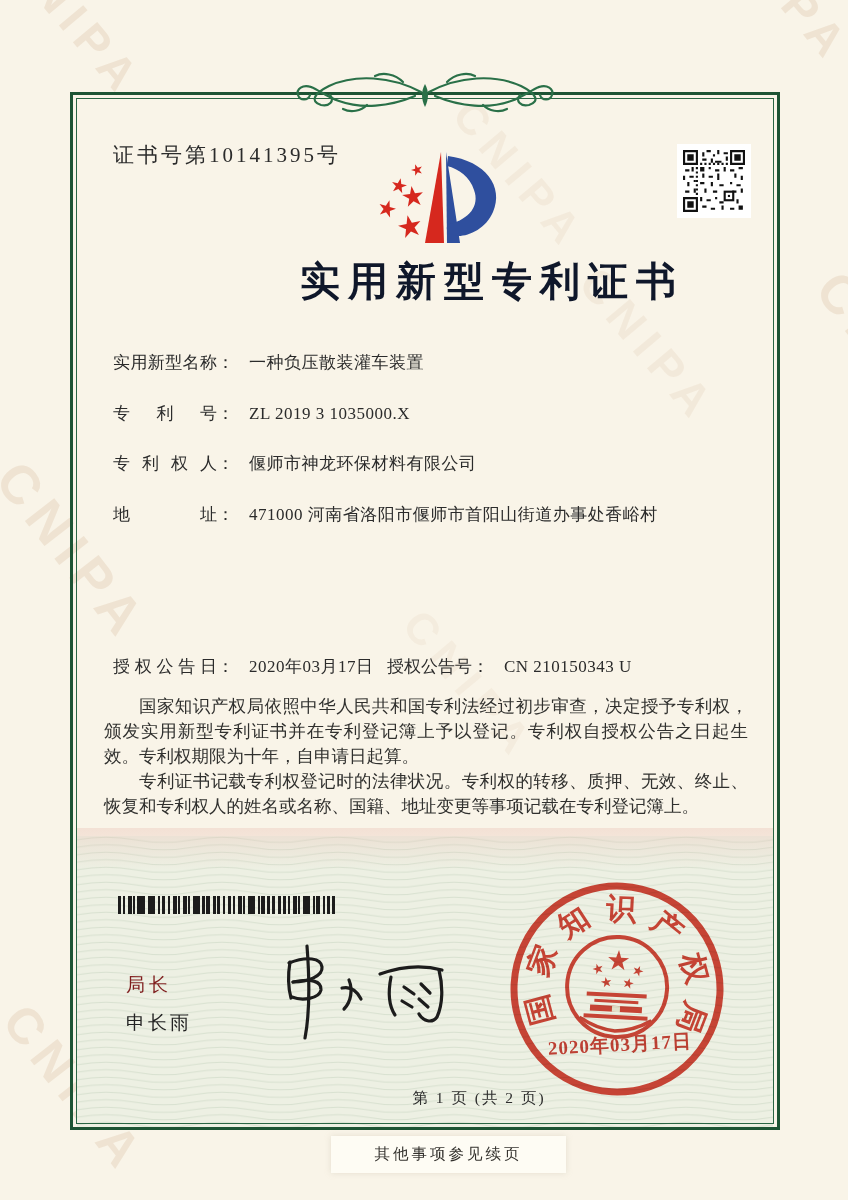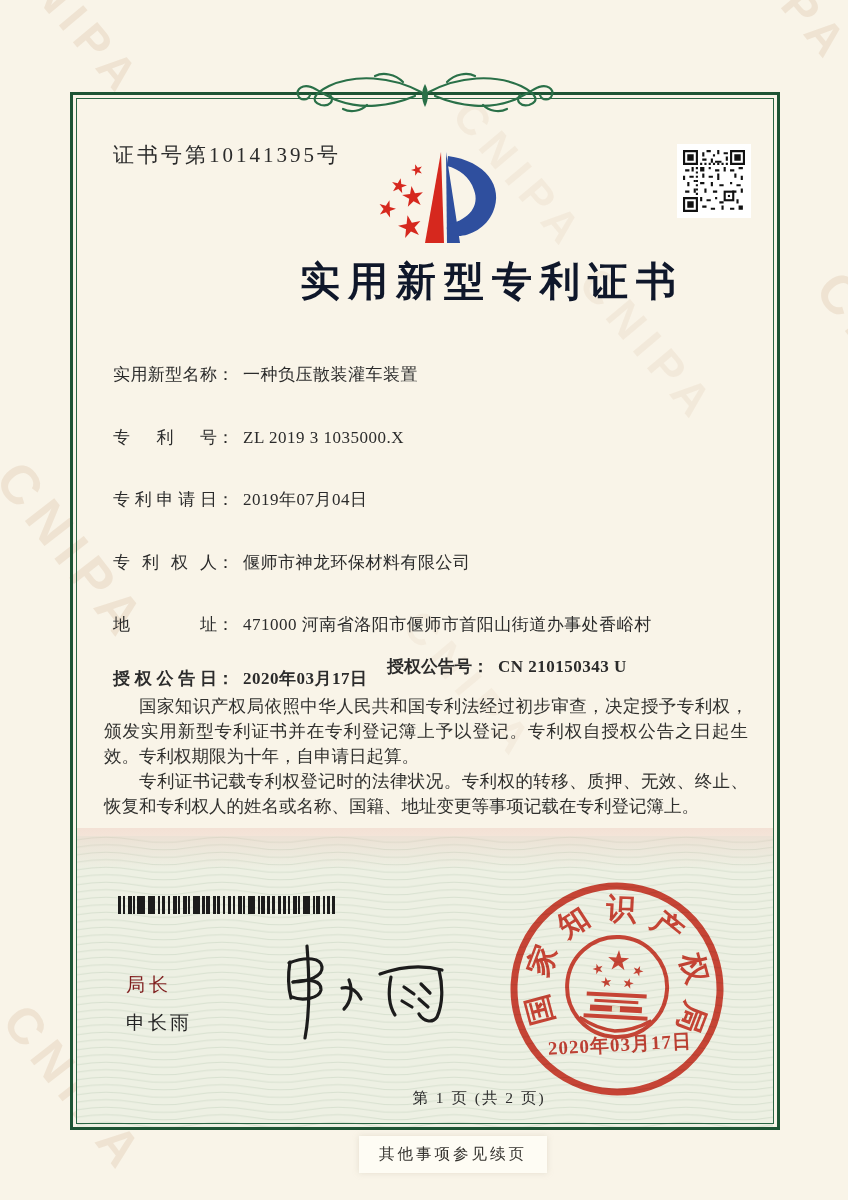--- a/index.html
+++ b/index.html
@@ -37,49 +37,48 @@
   .qr-box {
     position:absolute; left:677px; top:144px; width:74px; height:74px;
     background:#ffffff; z-index:4; display:flex; align-items:center; justify-content:center;
   }
   .title {
     position:absolute; left:70px; top:254px; width:844px; z-index:4;
     text-align:center; font-size:40px; font-weight:700; color:#0f172a; letter-spacing:8px;
   }
   .fields { position:absolute; left:113px; top:352px; width:640px; z-index:4; }
   .frow { margin-bottom:28.5px; font-size:17px; color:#2b2b2b; line-height:22px; white-space:nowrap; }
-  .flabel { display:inline-block; width:104px; text-align:justify; text-align-last:justify;margin-top:12px; }
+  .flabel { display:inline-block; width:104px; text-align:justify; text-align-last:justify; }
   .fcolon { display:inline-block; }
-  .fvalue { margin-left:9px; letter-spacing:0.5px;text-align:right; }
+  .fvalue { margin-left:15px; letter-spacing:0.5px;text-align:right; }
   .grant-row { position:absolute; left:113px; top:655px; width:640px; z-index:4;
-    font-size:17px; color:#2b2b2b; white-space:nowrap;font-weight:bold; }
+    font-size:17px; color:#2b2b2b; white-space:nowrap; }
   .grant-pair-b { position:absolute; left:274px; top:0; }
   .paras { position:absolute; left:104px; top:694px; width:644px; z-index:4;
     font-size:17.5px; line-height:25px; color:#30302e; text-align:justify; }
   .paras p { text-indent:2em; }
   .barcode {
     position:absolute; left:118px; top:896px; width:219px; height:18px; z-index:4;
     background:
       repeating-linear-gradient(90deg,#1c1c1c 0 2px,transparent 2px 5px),
       repeating-linear-gradient(90deg,#1c1c1c 0 3px,transparent 3px 11px),
       repeating-linear-gradient(90deg,transparent 0 6px,#1c1c1c 6px 7px,transparent 7px 13px);
   }
   .signer-title { position:absolute; left:126px; top:972px; z-index:4; font-size:19px; letter-spacing:4px; color:#7f1d1d; }
   .signer-name  { position:absolute; left:126px; top:1010px; z-index:4; font-size:19px; letter-spacing:3px; color:#222; }
   .signature { position:absolute; left:252px; top:942px; z-index:5; }
   .stamp { position:absolute; left:506px; top:878px; z-index:6; mix-blend-mode:multiply; opacity:0.93; }
   .page-indicator {
     position:absolute; left:70px; top:1088px; width:818px; z-index:4;
     text-align:center; font-size:15.5px; letter-spacing:2px; color:#2d2d2d;
   }
   .footer-note-box {
-    position:absolute; left:331px; top:1136px; width:188px; height:37px; z-index:4;
+    position:absolute; left:331px; top:1136px; width:235px; height:37px; z-index:4;
     background:rgba(255,253,246,0.85); display:flex; align-items:center; justify-content:center;
     box-shadow:0 0 6px rgba(190,180,160,0.35);
-    margin-left:28px;
   }
   .footer-note { font-size:15.5px; letter-spacing:3px; color:#33312d; }
   svg text { font-family:"Liberation Serif","DejaVu Serif",serif; }
 </style>
 </head>
 <body>
 
 <div class="page">
 
   <svg width="0" height="0" style="position:absolute" aria-hidden="true">
@@ -169,23 +168,20 @@
   <div class="title">实用新型专利证书</div>
 
   <div class="fields">
     <div class="frow">
       <span class="flabel">实用新型名称</span><span class="fcolon">：</span><span class="fvalue">一种负压散装灌车装置</span>
     </div>
     <div class="frow">
       <span class="flabel">专利号</span><span class="fcolon">：</span><span class="fvalue">ZL 2019 3 1035000.X</span>
     </div>
     <div class="frow">
-      <span class="flabel">专利申请日</span><span class="fcolon">：</span><span class="fvalue">2019年07月04日</span>
-    </div>
-    <div class="frow">
       <span class="flabel">专利权人</span><span class="fcolon">：</span><span class="fvalue">偃师市神龙环保材料有限公司</span>
     </div>
     <div class="frow">
       <span class="flabel">地址</span><span class="fcolon">：</span><span class="fvalue">471000 河南省洛阳市偃师市首阳山街道办事处香峪村</span>
     </div>
   </div>
 
   <div class="grant-row">
     <span>
       <span class="flabel">授权公告日</span><span>：</span><span class="fvalue">2020年03月17日</span>

